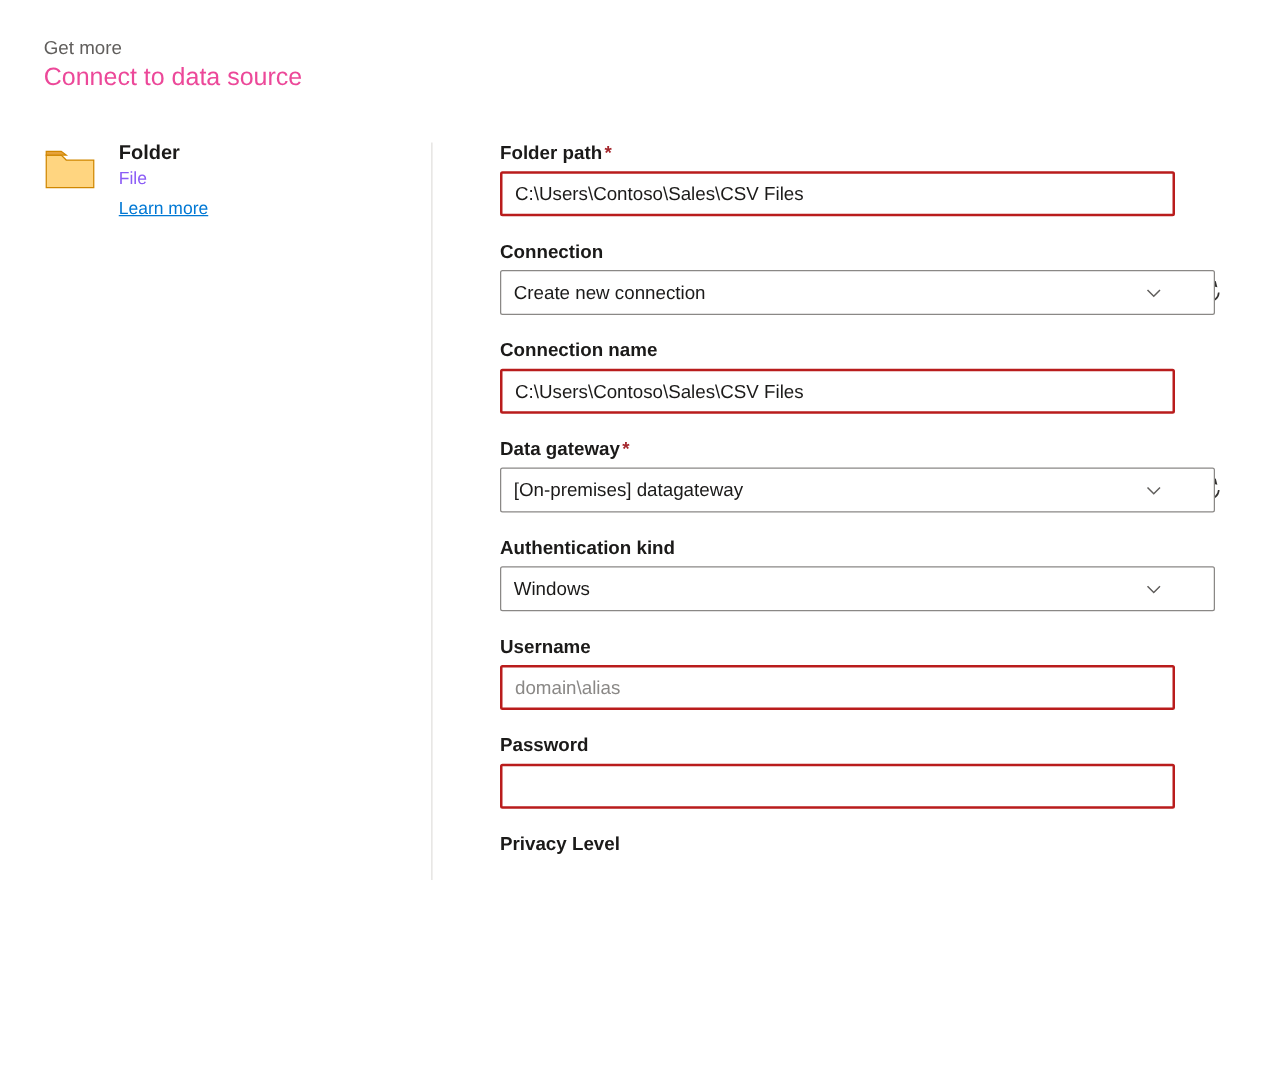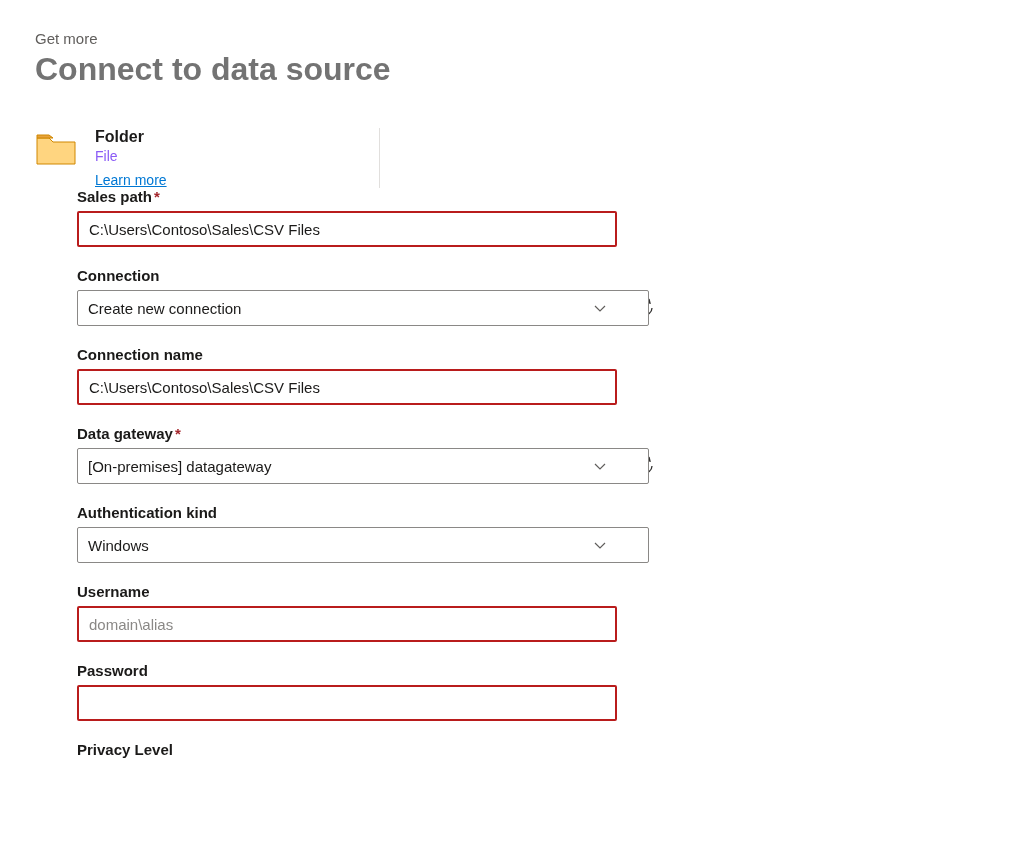--- a/index.html
+++ b/index.html
@@ -14,29 +14,28 @@
       padding: 30px 35px;
       width: 1017px;
     }
     .breadcrumb {
       font-size: 15px;
       color: #605e5c;
       margin-bottom: 4px;
       font-weight: 400;
     }
     .page-title {
-      font-size: 32px;
-      font-weight: 700;
-      color: #737373;
+      font-size: 20px;
+      font-weight: 400;
+      color: #ec4899;
       margin-bottom: 40px;
     }
     .content-wrapper {
       display: flex;
-      gap: 0;
-      flex-direction: column;
+      gap: 12px;
     }
     .left-panel {
       width: 345px;
       padding-right: 30px;
       border-right: 1px solid #e1dfdd;
     }
     .source-item {
       display: flex;
       gap: 18px;
       align-items: flex-start;
@@ -184,21 +183,21 @@
         <div class="source-type">File</div>
         <a class="learn-more">Learn more</a>
       </div>
     </div>
   </div>
 
   <div class="right-panel">
 
     <div class="field-group">
       <label class="field-label">
-        <span>Sales path</span><span class="required">*</span>
+        <span>Folder path</span><span class="required">*</span>
       </label>
       <input type="text" class="text-input" value="C:\Users\Contoso\Sales\CSV Files" style="">
     </div>
 
 
     <div class="field-group">
       <label class="field-label">Connection</label>
       <div class="field-row">
         <div class="select-wrapper">
           <input type="text" readonly="" class="select-input" value="Create new connection" style="">

